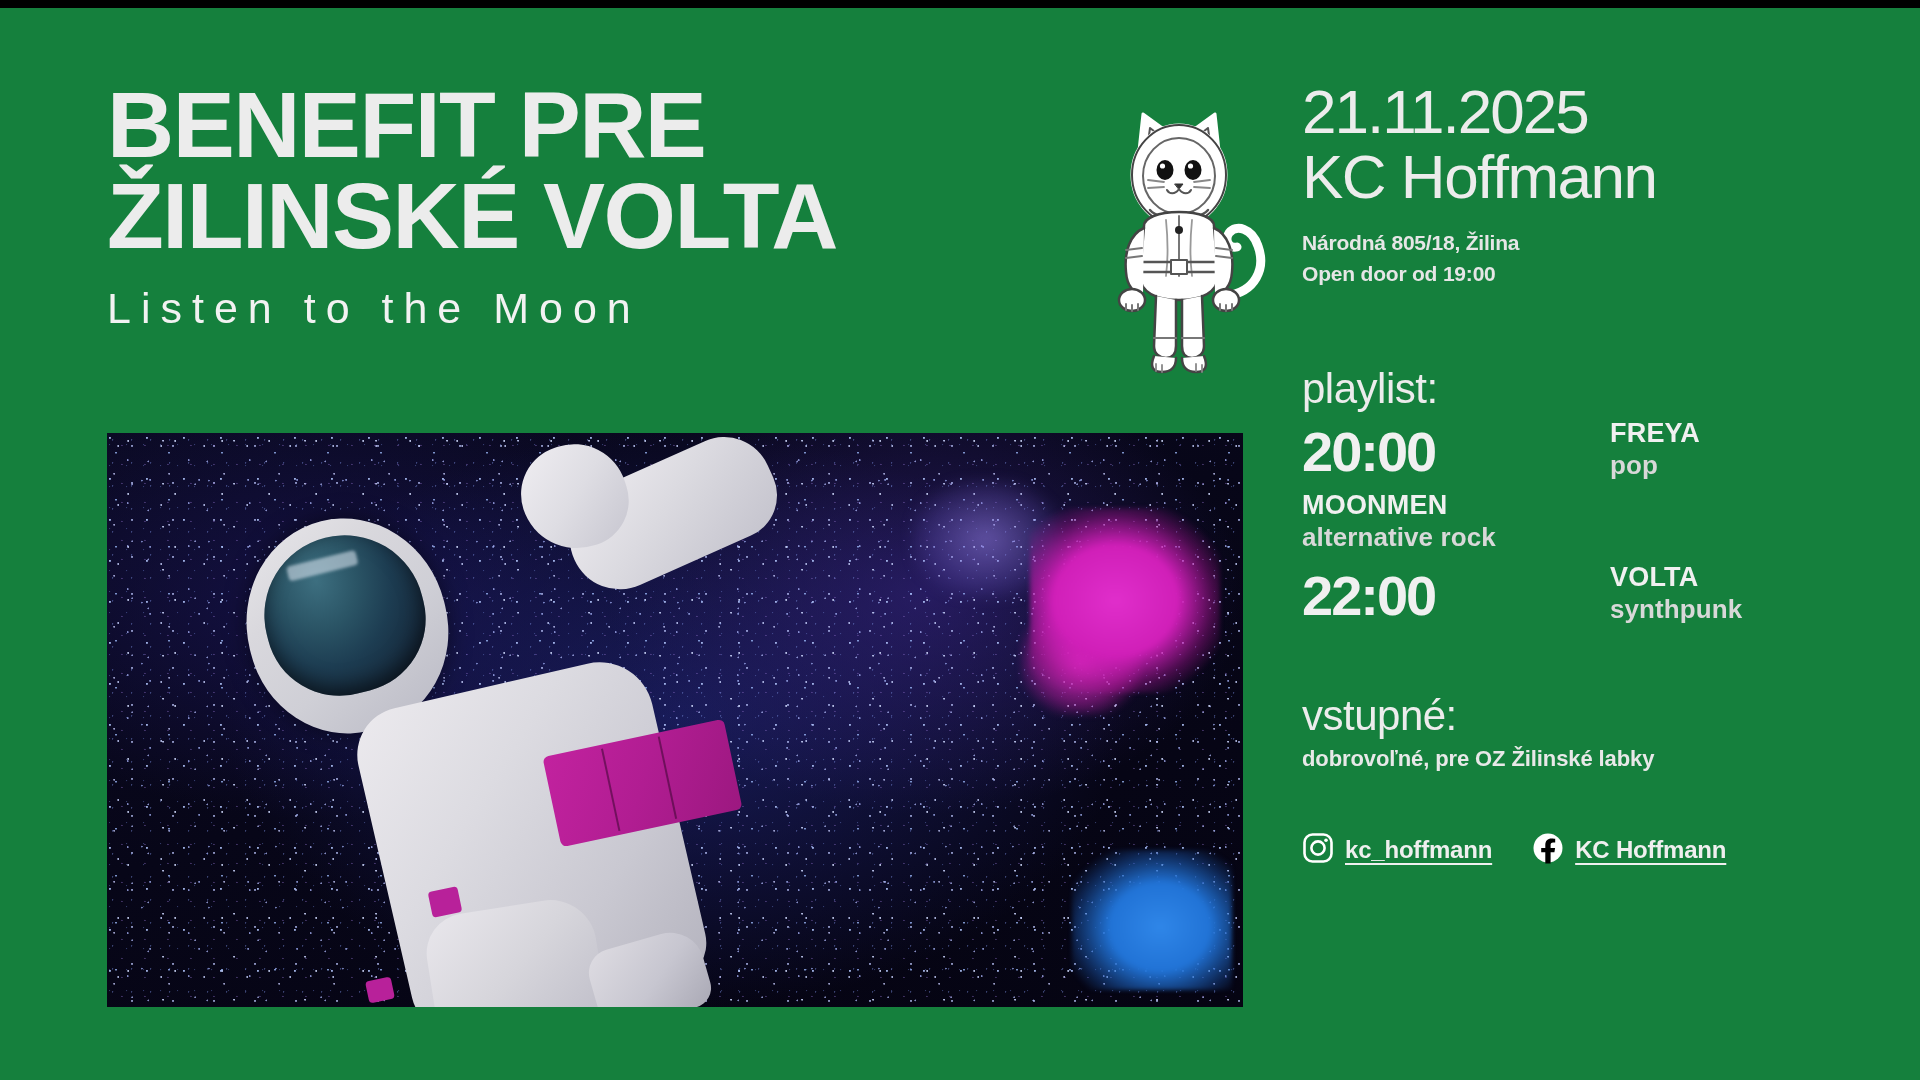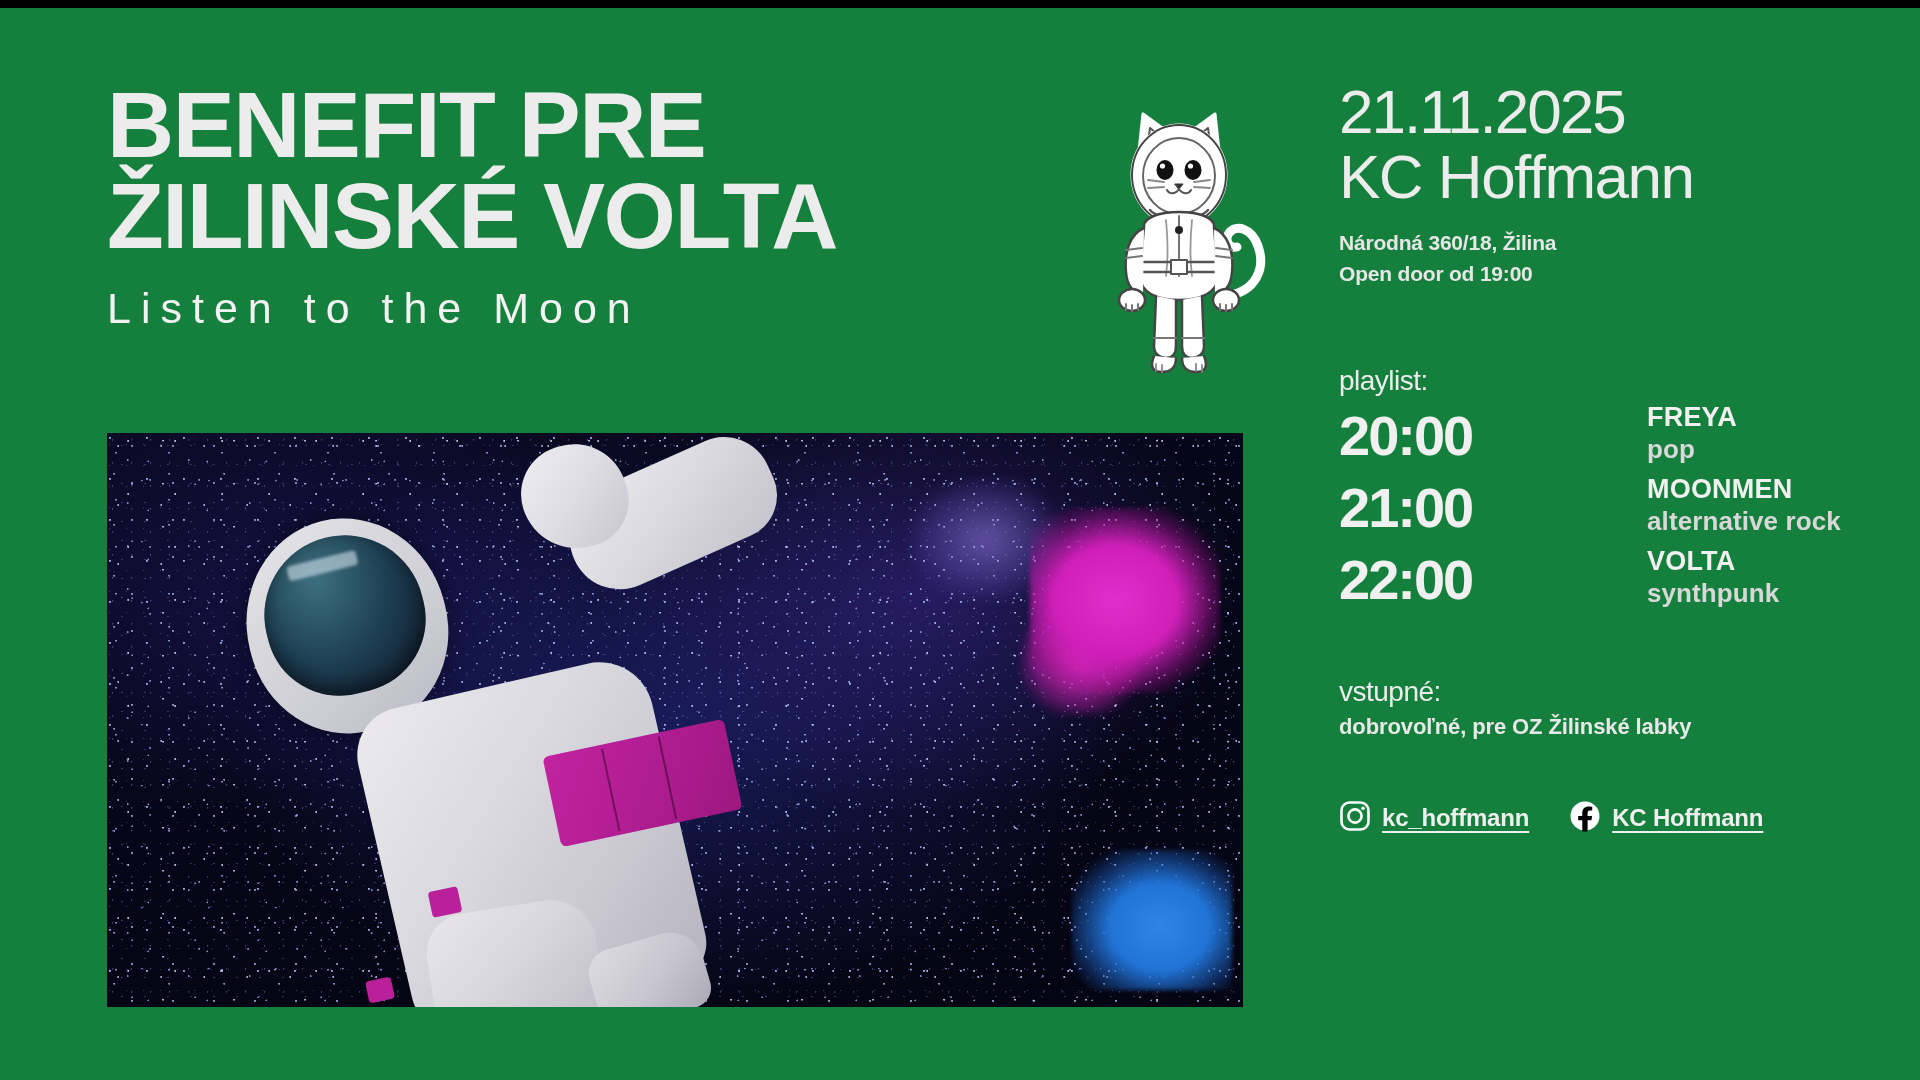--- a/index.html
+++ b/index.html
@@ -189,21 +189,21 @@
     position:absolute;
     background:#b8219a;
     border-radius:4px;
   }
   .ast-patch.p1{ left:33%; top:79%; width:30px; height:26px; transform:rotate(-12deg); }
   .ast-patch.p2{ left:24%; top:95%; width:26px; height:22px; transform:rotate(-12deg); }
 
   
   .right-col {
     position:absolute;
-    left:1339px; top:72px;
+    left:1302px; top:72px;
     width:560px;
   }
   .date-line {
     font-size:62px;
     font-weight:500;
     letter-spacing:-2px;
     line-height:1.04;
     color:#ececec;
     white-space:nowrap;
   }
@@ -218,21 +218,21 @@
   .addr {
     margin-top:18px;
     font-size:21px;
     font-weight:bold;
     line-height:1.45;
     letter-spacing:-0.2px;
     color:#e6e6e6;
   }
 
   .section-head {
-    font-size:28px;
+    font-size:42px;
     font-weight:300;
     letter-spacing:-0.5px;
     color:#ececec;
   }
   .playlist { margin-top:76px; }
   .acts { margin-top:4px; }
   .act {
     display:flex;
     align-items:center;
     margin-top:6px;
@@ -397,38 +397,37 @@
       <div class="ast-patch p2"></div>
       <div class="ast-boot"></div>
     </div>
   </div>
 
   <div class="right-col">
 
     <div class="date-line">21.11.2025</div>
     <div class="venue-line">KC Hoffmann</div>
     <div class="addr">
-      <div>Národná 360/18, Žilina</div>
+      <div>Národná 805/18, Žilina</div>
       <div>Open door od 19:00</div>
     </div>
 
     <div class="playlist">
       <div class="section-head">playlist:</div>
       <div class="acts">
 
         <div class="act">
           <div class="act-time">20:00</div>
           <div class="act-info">
             <div class="act-name">FREYA</div>
             <div class="act-genre">pop</div>
           </div>
         </div>
 
         <div class="act">
-          <div class="act-time">21:00</div>
           <div class="act-info">
             <div class="act-name">MOONMEN</div>
             <div class="act-genre">alternative rock</div>
           </div>
         </div>
 
         <div class="act">
           <div class="act-time">22:00</div>
           <div class="act-info">
             <div class="act-name">VOLTA</div>

